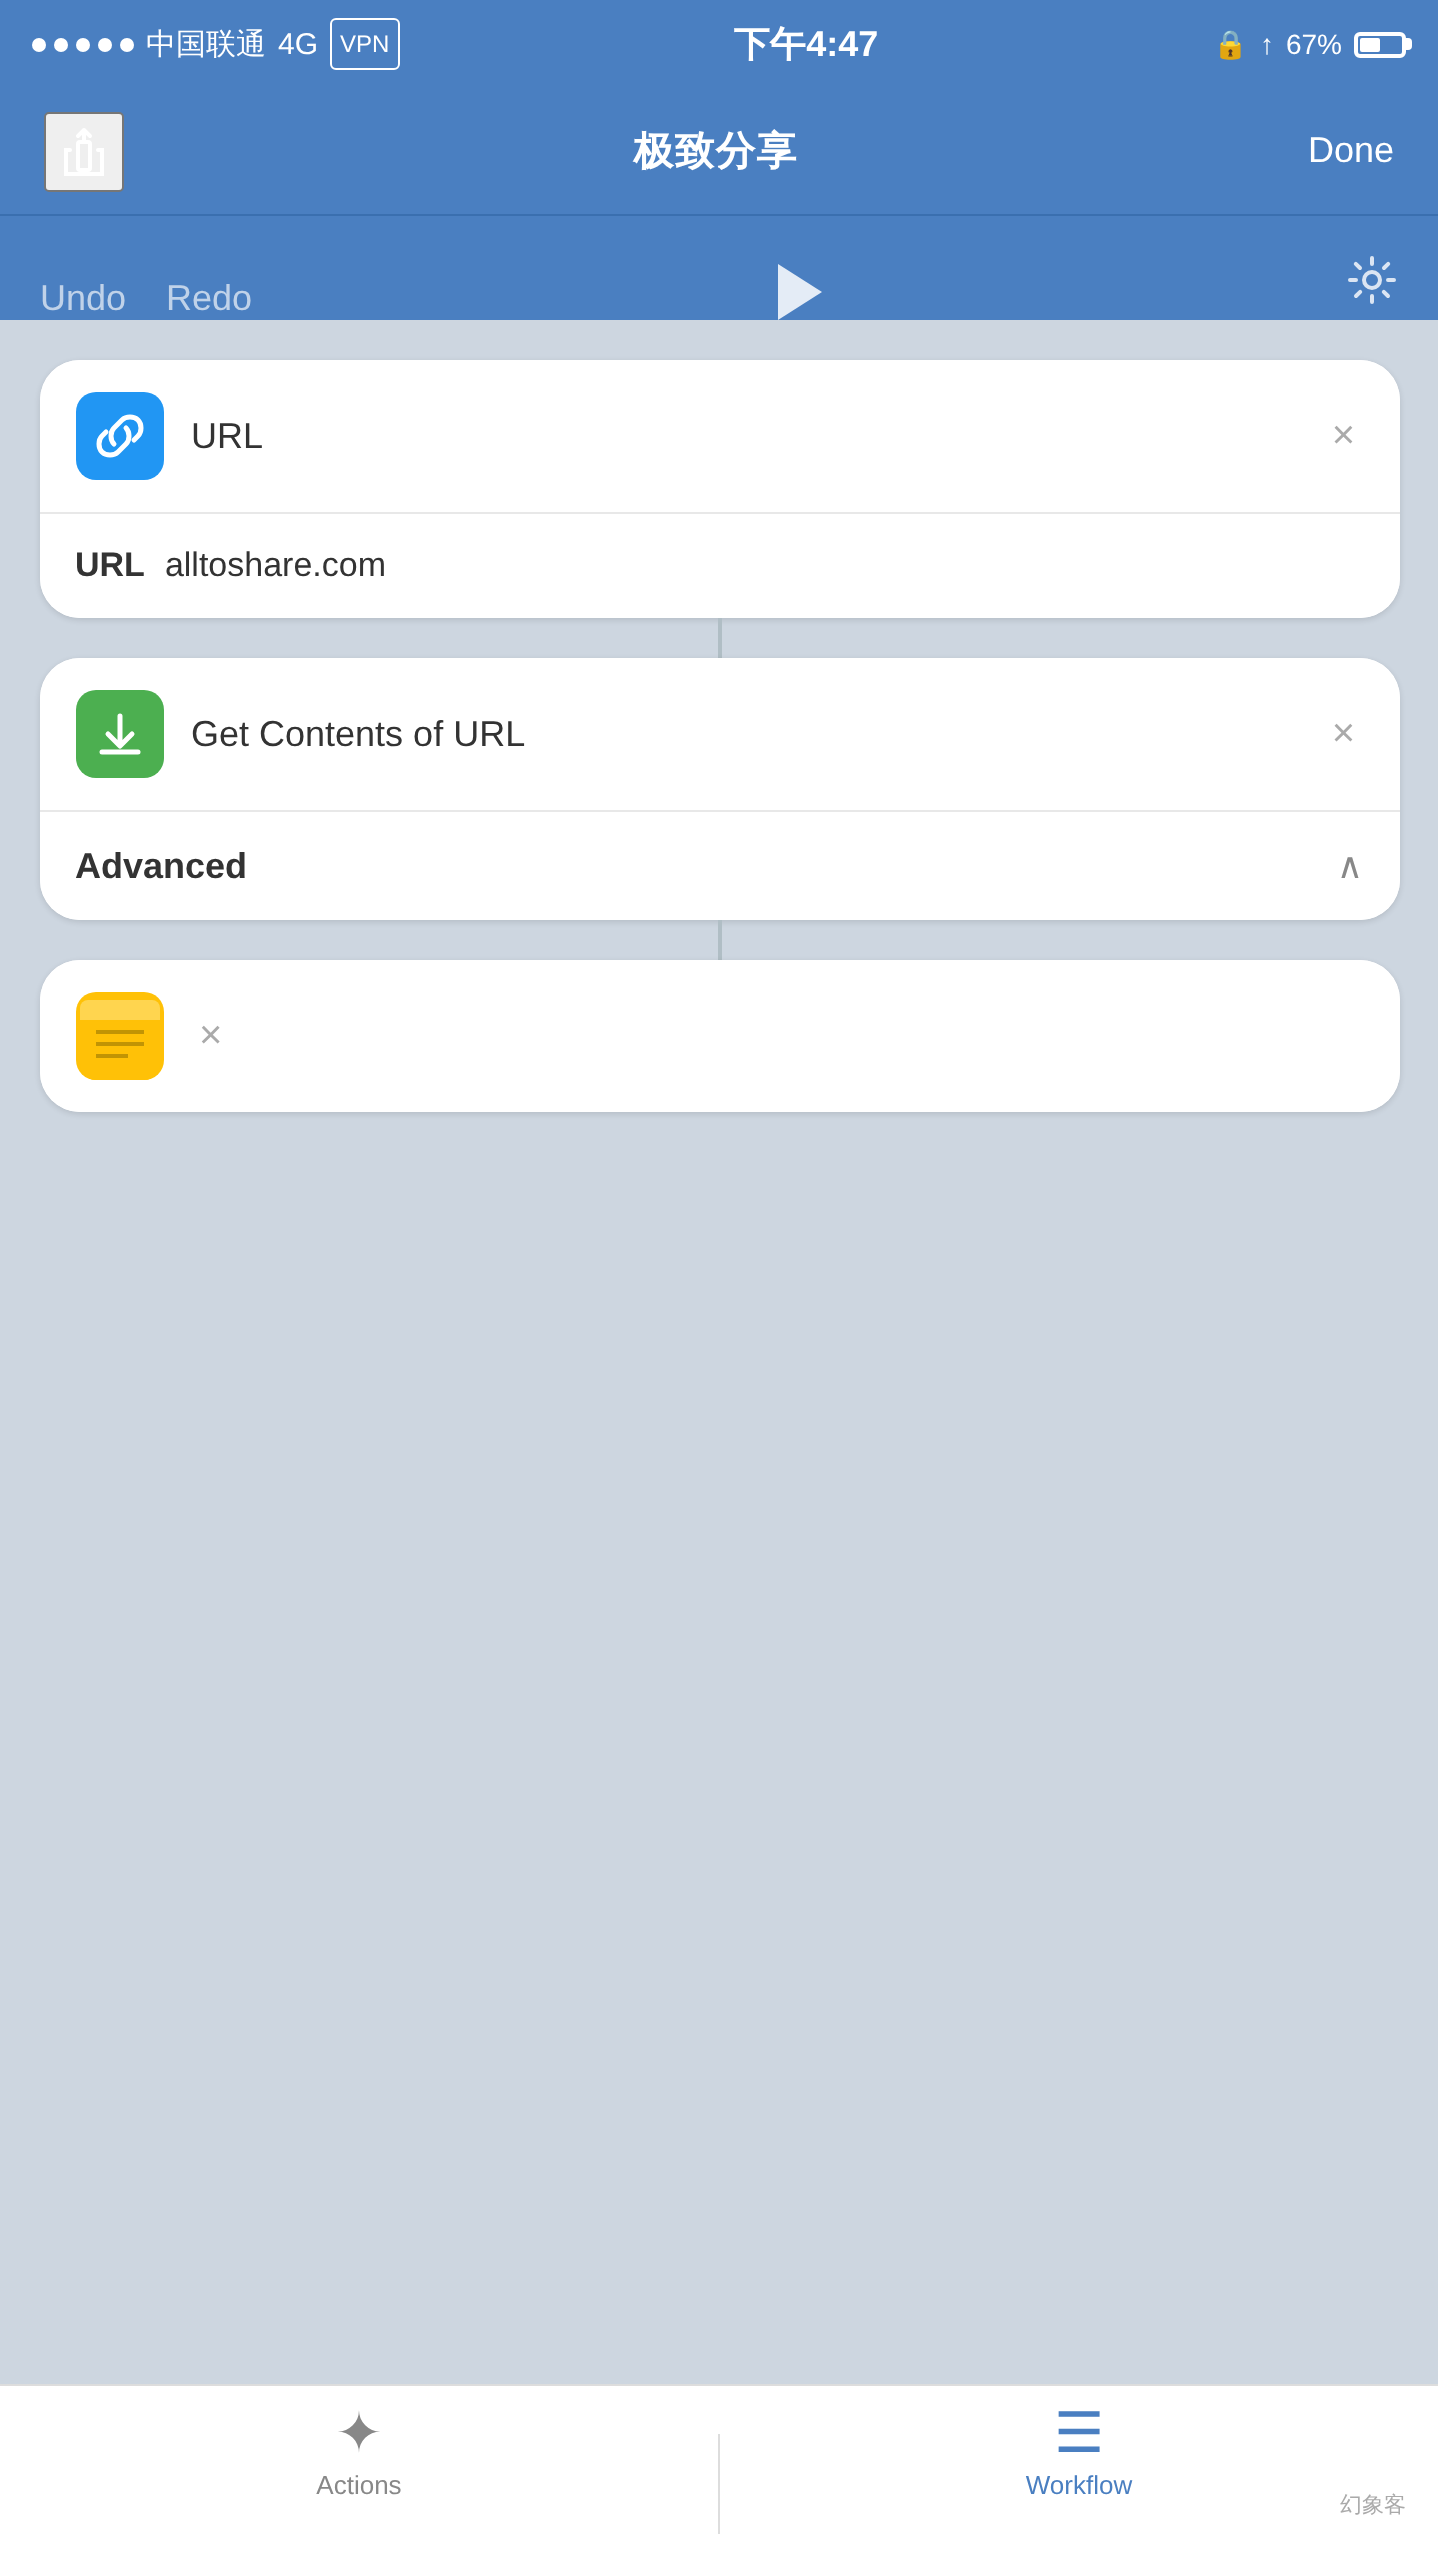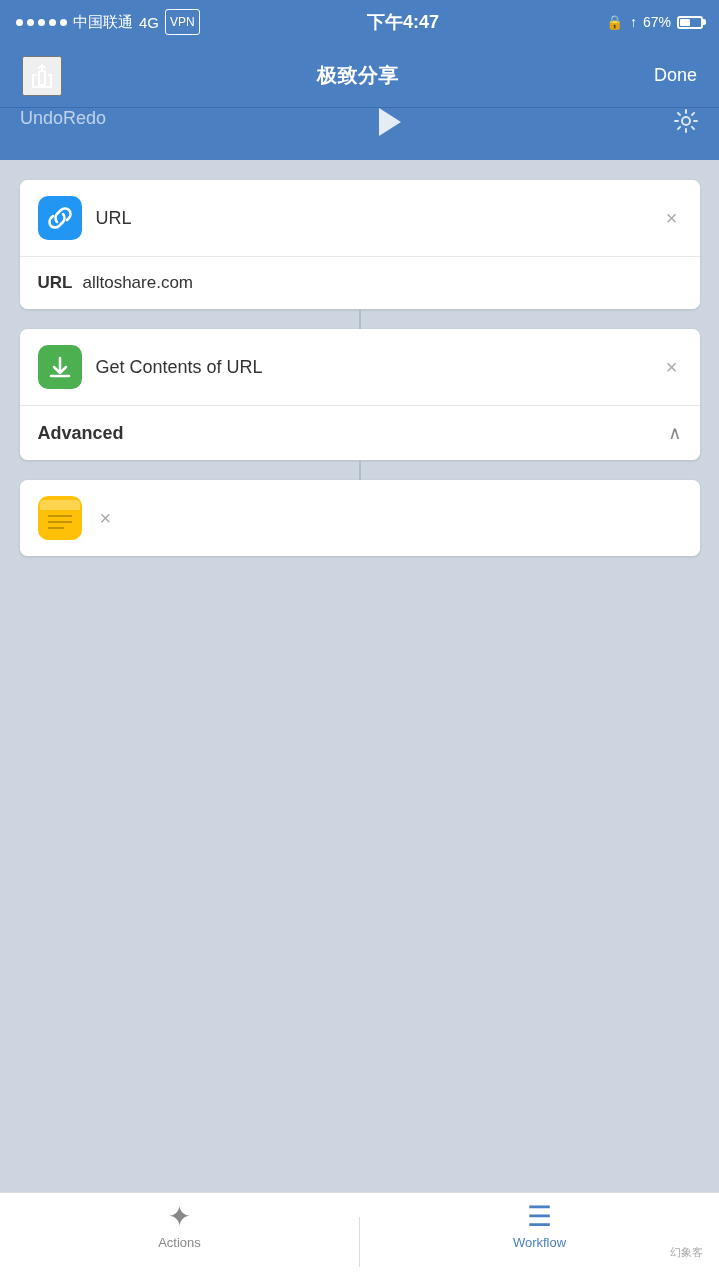--- a/index.html
+++ b/index.html
@@ -66,22 +66,23 @@
       font-size: 18px;
       font-weight: 500;
       background: none; border: none; cursor: pointer;
     }
 
     
     .toolbar {
       background: #4a7fc1;
       height: 52px;
       display: flex;
-      align-items: flex-start;
+      align-items: flex-end;
       padding: 0 20px;
+      gap: 20px;
     }
     .toolbar-undo, .toolbar-redo {
       color: rgba(255,255,255,0.65);
       font-size: 18px;
       background: none; border: none; cursor: pointer;
     }
     .toolbar-spacer { flex: 1; display: flex; justify-content: center; }
     .toolbar-play {
       width: 0; height: 0;
       border-top: 14px solid transparent;
@@ -102,21 +103,21 @@
       padding: 20px 16px;
       display: flex;
       flex-direction: column;
       align-items: center;
       gap: 0;
     }
 
     
     .action-card {
       background: white;
-      border-radius: 8px;
+      border-radius: 20px;
       width: 100%;
       max-width: 680px;
       box-shadow: 0 1px 3px rgba(0,0,0,0.12);
       overflow: hidden;
     }
 
     .action-header {
       display: flex;
       align-items: center;
       padding: 16px 18px;

